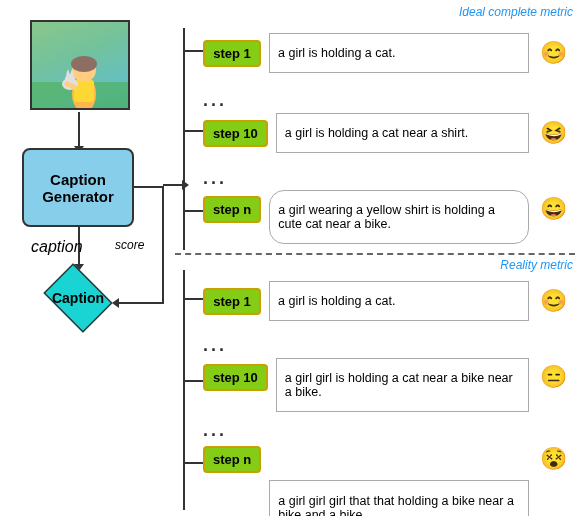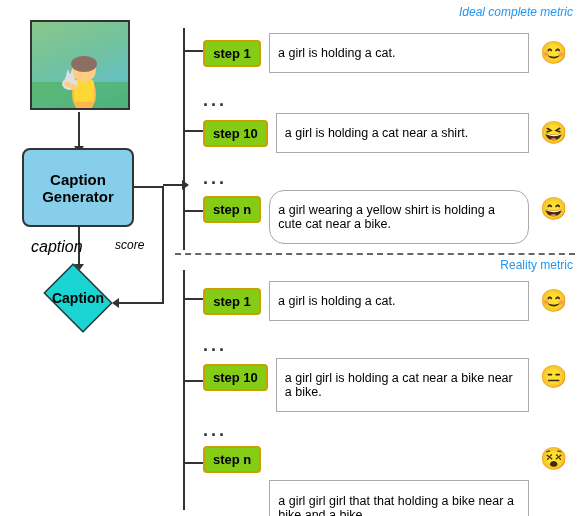--- a/index.html
+++ b/index.html
@@ -216,20 +216,21 @@
       font-size: 12px;
       font-style: italic;
     }
 
     .section-label-reality {
       position: absolute;
       top: 258px;
       right: 5px;
       color: #2196F3;
       font-size: 12px;
+      font-style: italic;
     }
 
     
     .dotted-divider {
       position: absolute;
       top: 253px;
       left: 0;
       width: 400px;
       border-top: 2px dashed #666;
     }

